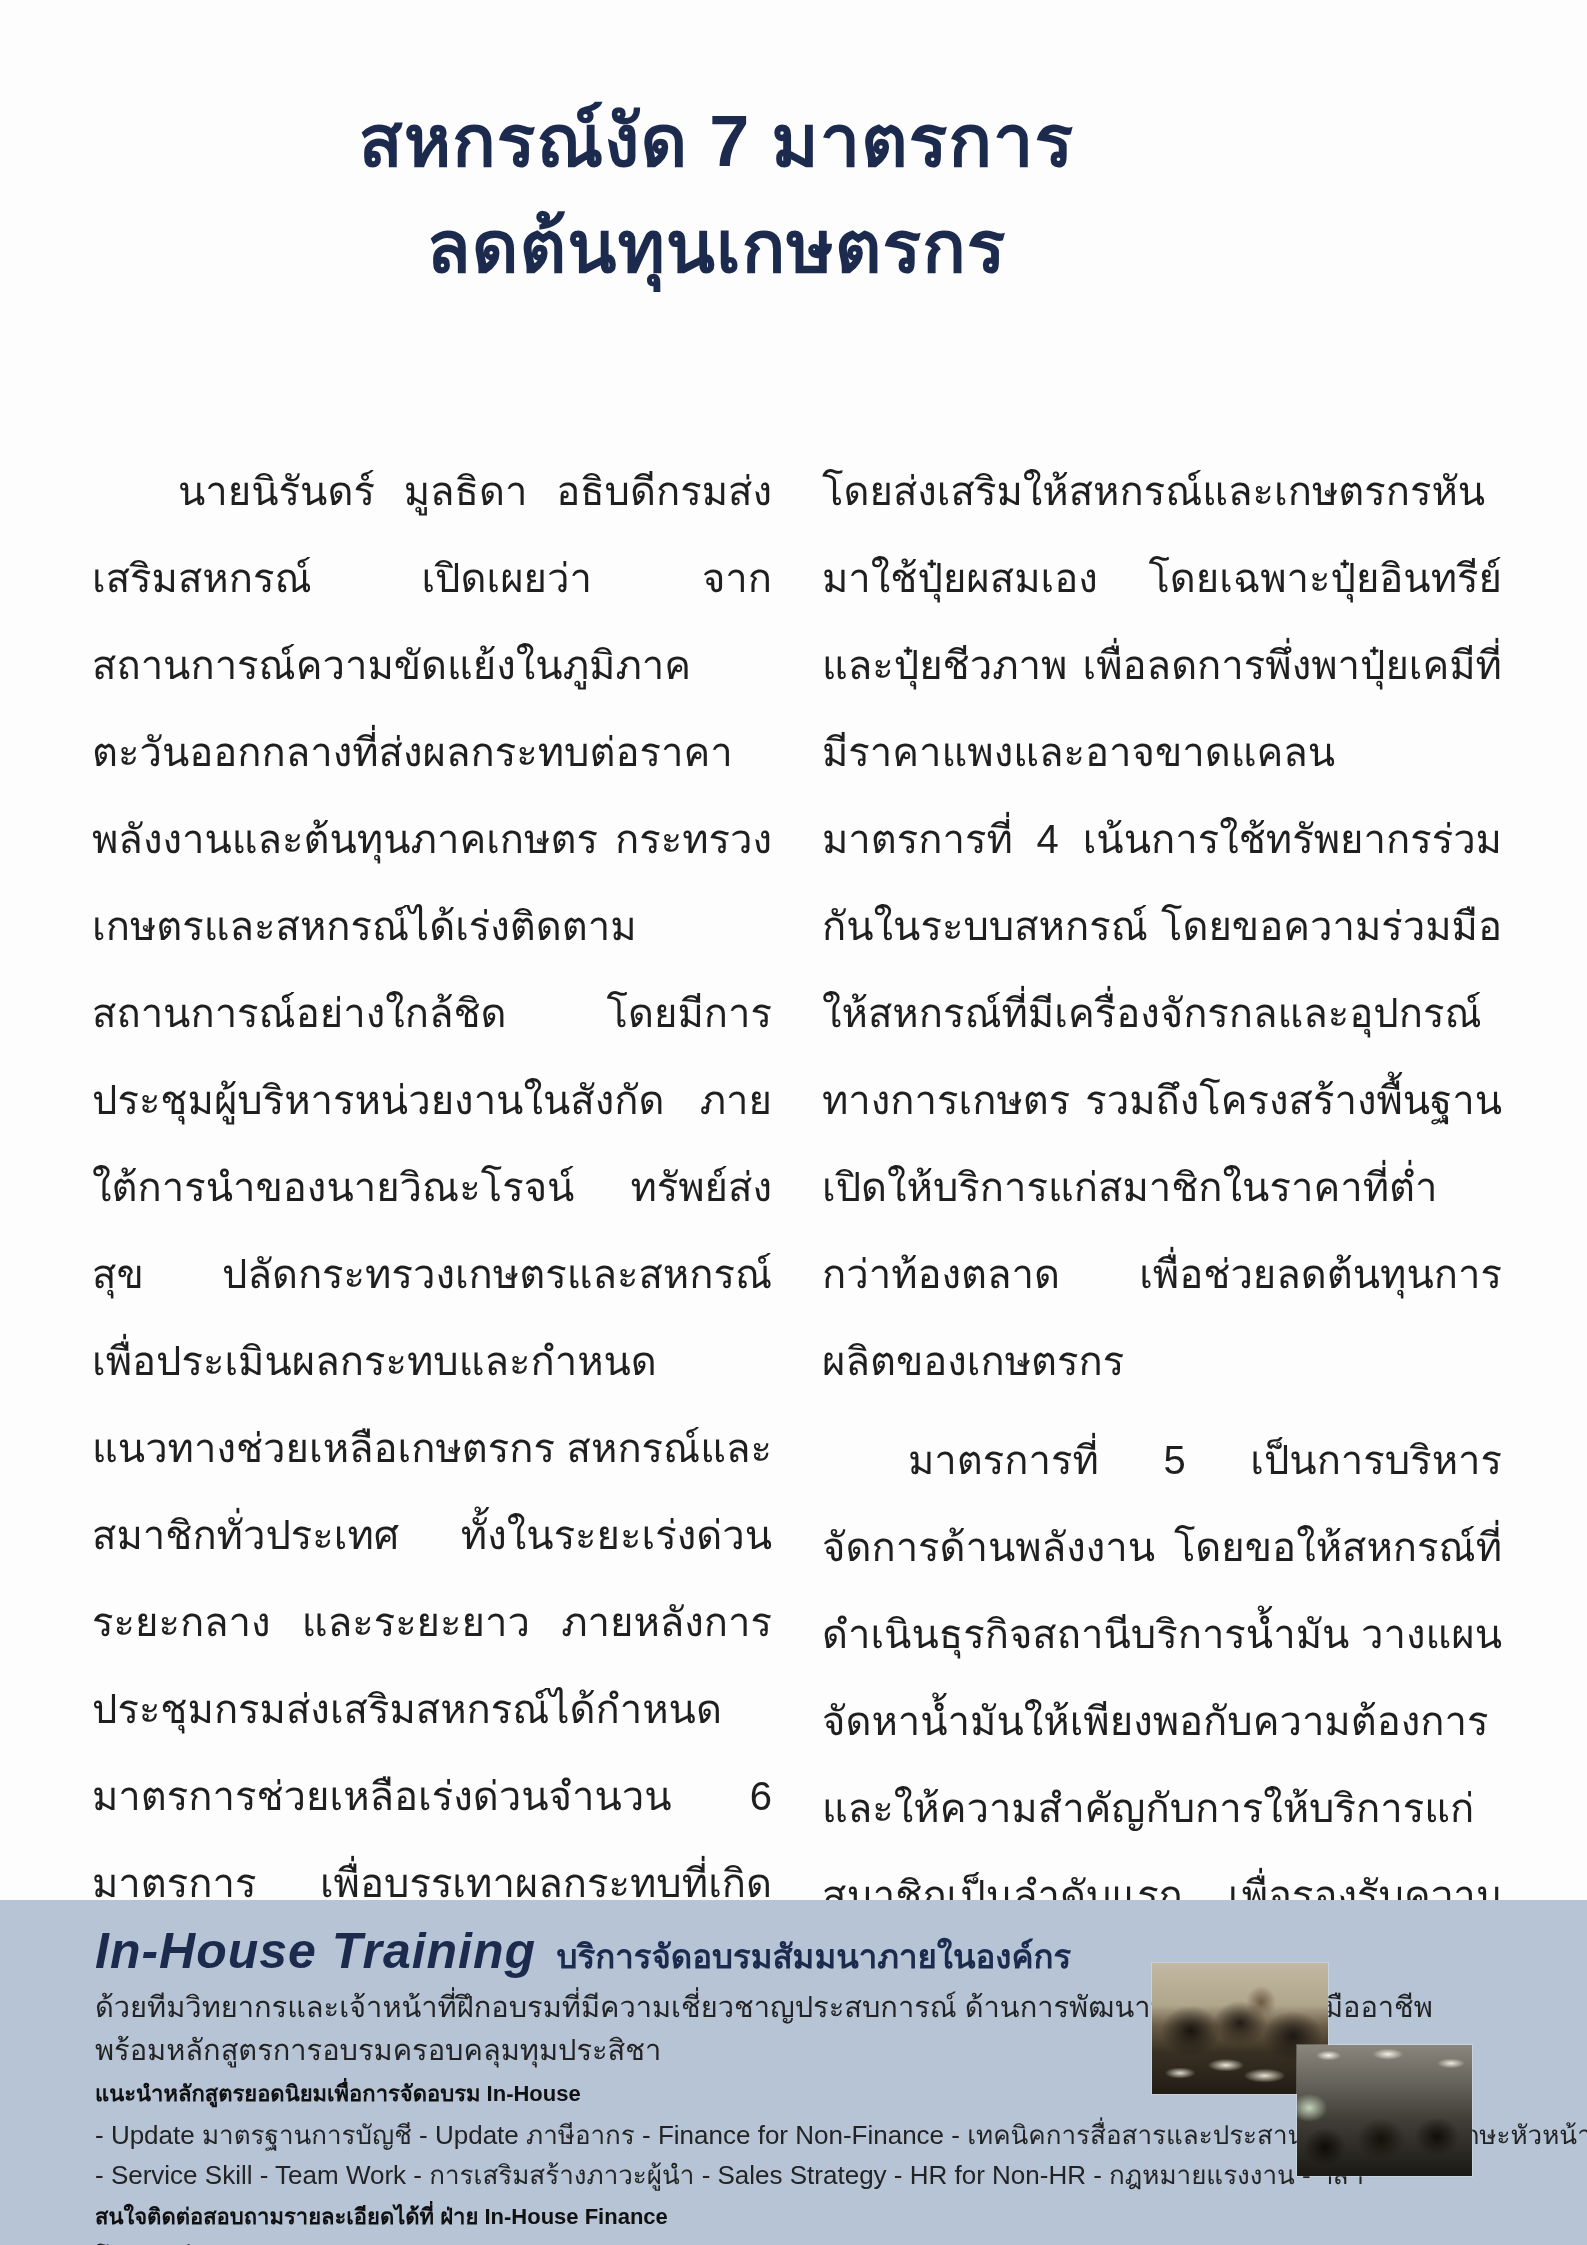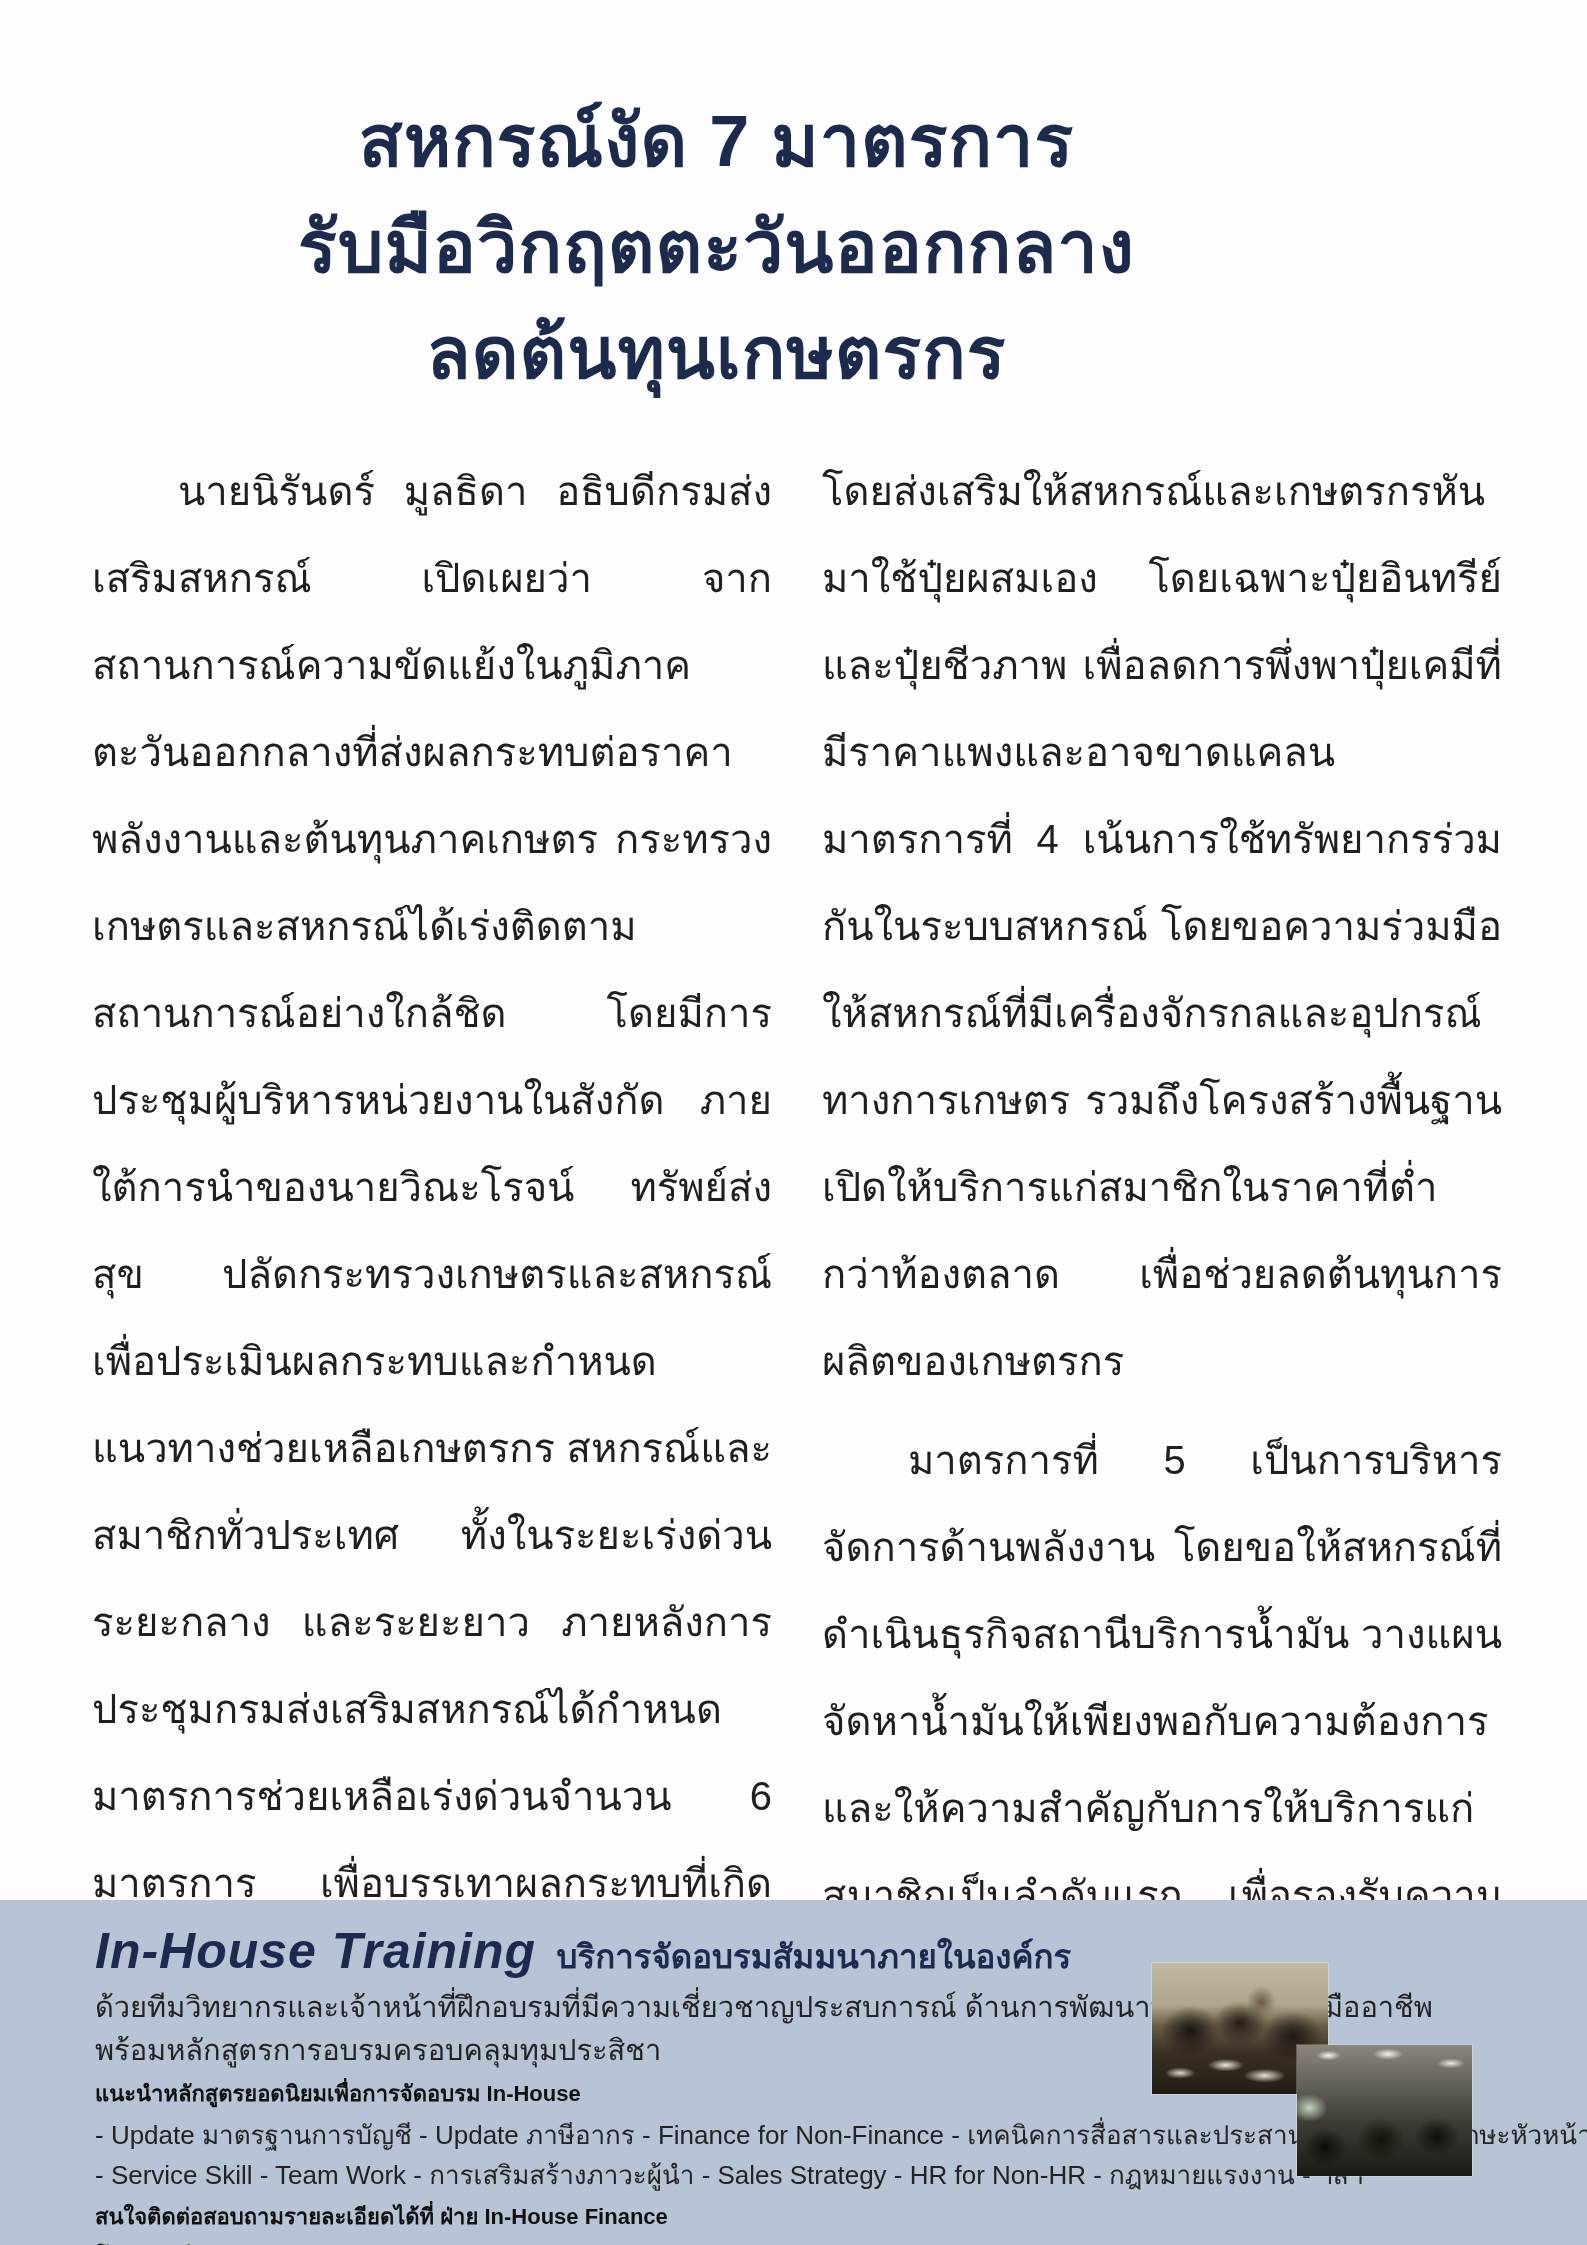--- a/index.html
+++ b/index.html
@@ -99,21 +99,20 @@
       linear-gradient(180deg,#8a867c 0%,#6b6860 25%,#403d37 58%,#1b1914 100%);
   }
 </style>
 </head>
 <body>
 
 <div class="page">
 
   <div class="title-block">
     <div class="title-line">สหกรณ์งัด 7 มาตรการ</div>
-    <div class="title-line">รับมือวิกฤตตะวันออกกลาง</div>
     <div class="title-line">ลดต้นทุนเกษตรกร</div>
   </div>
 
   <div class="columns">
     <div class="col">
       <p class="para indent">นายนิรันดร์ มูลธิดา อธิบดีกรมส่งเสริมสหกรณ์ เปิดเผยว่า จากสถานการณ์ความขัดแย้งในภูมิภาคตะวันออกกลางที่ส่งผลกระทบต่อราคาพลังงานและต้นทุนภาคเกษตร กระทรวงเกษตรและสหกรณ์ได้เร่งติดตามสถานการณ์อย่างใกล้ชิด โดยมีการประชุมผู้บริหารหน่วยงานในสังกัด ภายใต้การนำของนายวิณะโรจน์ ทรัพย์ส่งสุข ปลัดกระทรวงเกษตรและสหกรณ์ เพื่อประเมินผลกระทบและกำหนดแนวทางช่วยเหลือเกษตรกร สหกรณ์และสมาชิกทั่วประเทศ ทั้งในระยะเร่งด่วน ระยะกลาง และระยะยาว ภายหลังการประชุมกรมส่งเสริมสหกรณ์ได้กำหนดมาตรการช่วยเหลือเร่งด่วนจำนวน 6 มาตรการ เพื่อบรรเทาผลกระทบที่เกิดขึ้น โดยเน้นการเสริมสภาพคล่อง ลดต้นทุนการผลิต และรักษาเสถียรภาพด้านการตลาดสินค้าเกษตรในช่วงที่สถานการณ์ยังมีความไม่แน่นอนสูง</p>
       <p class="para indent">มาตรการที่ 1 คือ การสนับสนุนแหล่งเงินทุนผ่านกองทุนพัฒนาสหกรณ์ (กพส.) ในรูปแบบสินเชื่อดอกเบี้ยต่ำ เพื่อให้สหกรณ์นำไปใช้ดำเนินธุรกิจ เช่น การรวบรวมผลผลิต การจัดหาเครื่องจักรกลทางการเกษตร รวมถึงปล่อยกู้ให้สมาชิกนำไปใช้ประกอบอาชีพ มาตรการที่ 2 เป็นการผ่อนคลายภาระหนี้ โดยเปิดโอกาสให้สหกรณ์ที่กู้เงินจากกองทุนฯ ขยายระยะเวลาชำระหนี้ได้ตามความเหมาะสม เพื่อช่วยลดภาระทางการเงินในช่วงที่ต้นทุนเพิ่มสูงขึ้น ส่วนมาตรการที่ 3 มุ่งลดต้นทุนด้านปัจจัยการผลิต</p>
     </div>
     <div class="col">
       <p class="para">โดยส่งเสริมให้สหกรณ์และเกษตรกรหันมาใช้ปุ๋ยผสมเอง โดยเฉพาะปุ๋ยอินทรีย์และปุ๋ยชีวภาพ เพื่อลดการพึ่งพาปุ๋ยเคมีที่มีราคาแพงและอาจขาดแคลน มาตรการที่ 4 เน้นการใช้ทรัพยากรร่วมกันในระบบสหกรณ์ โดยขอความร่วมมือให้สหกรณ์ที่มีเครื่องจักรกลและอุปกรณ์ทางการเกษตร รวมถึงโครงสร้างพื้นฐาน เปิดให้บริการแก่สมาชิกในราคาที่ต่ำกว่าท้องตลาด เพื่อช่วยลดต้นทุนการผลิตของเกษตรกร</p>

